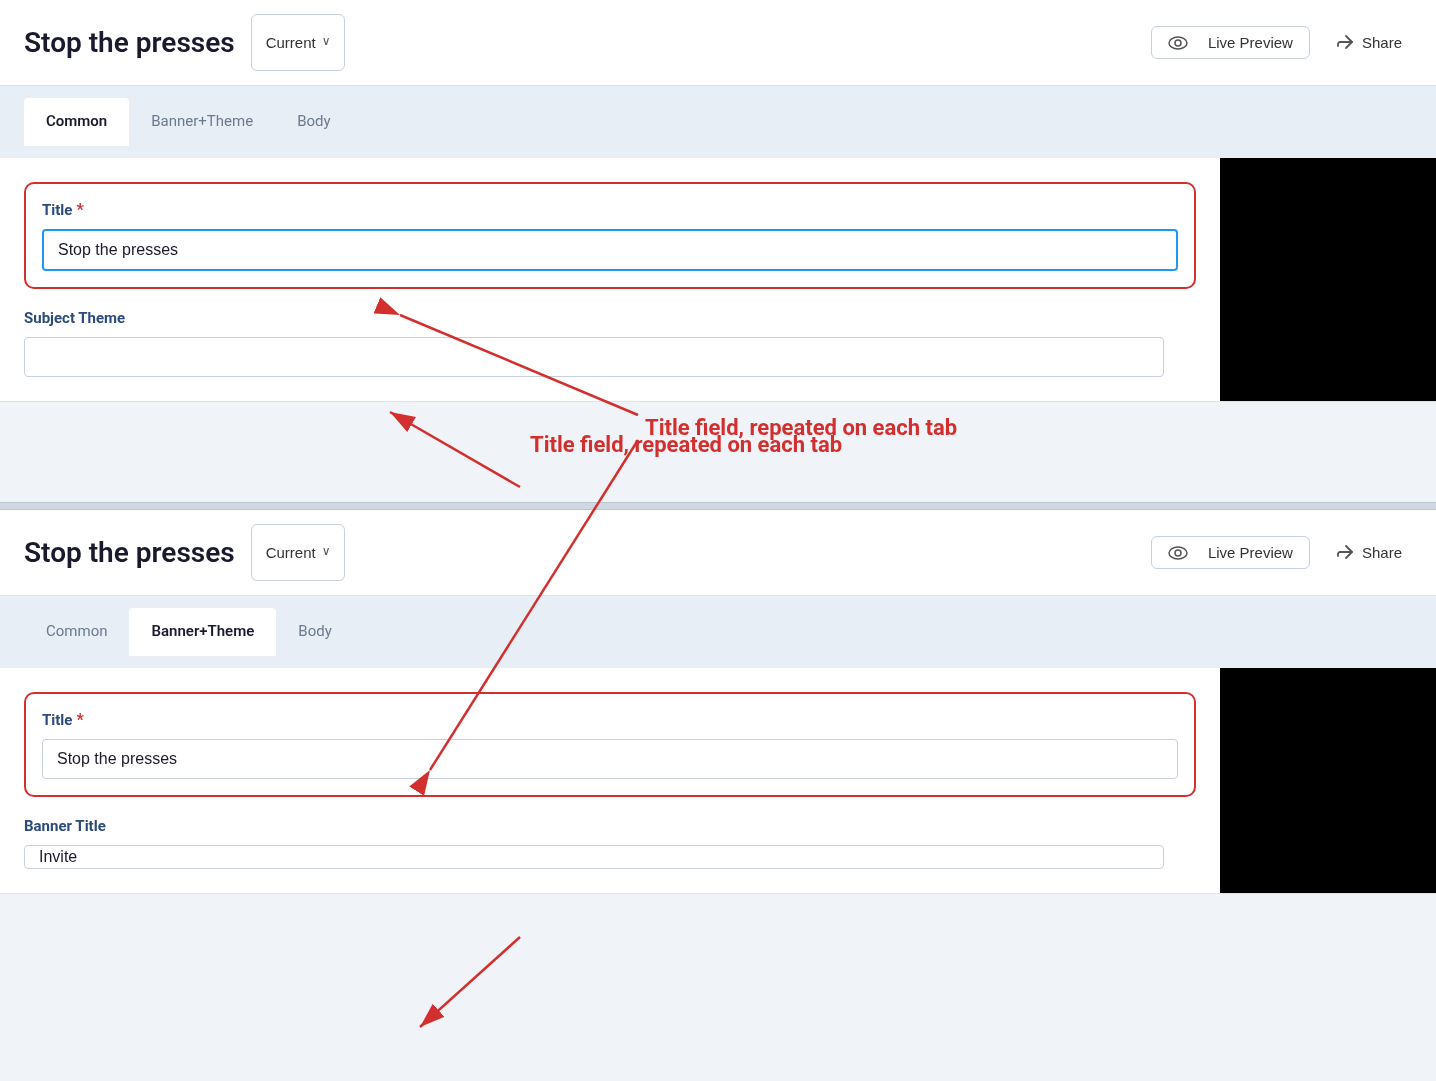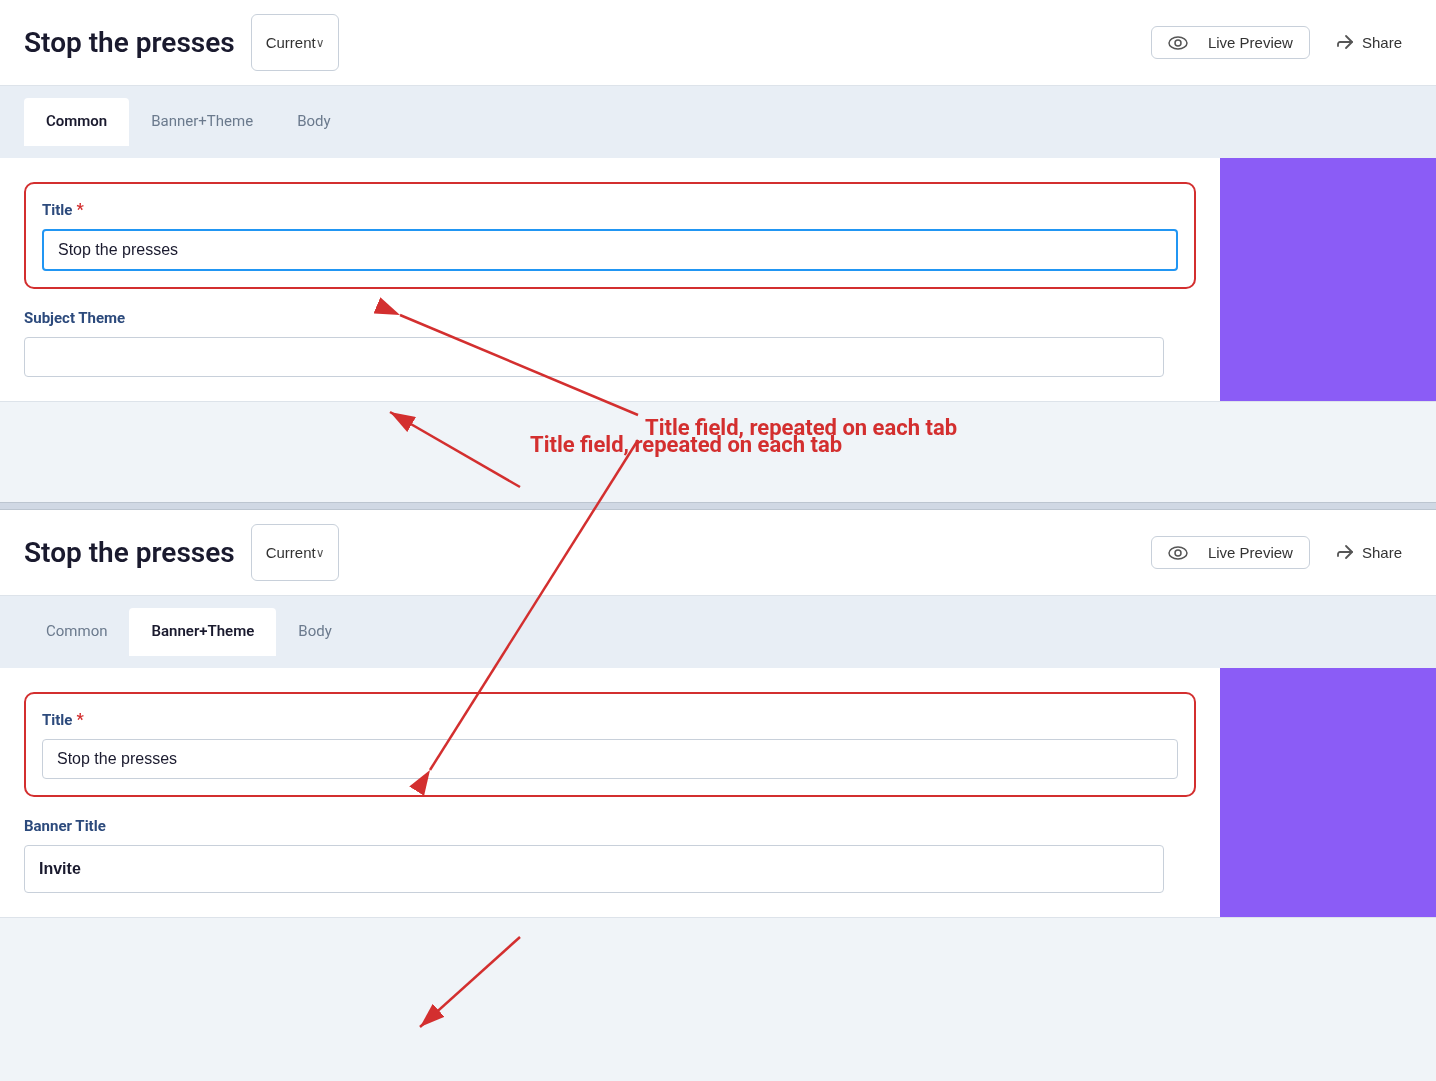--- a/index.html
+++ b/index.html
@@ -6,21 +6,21 @@
     body {
       font-family: -apple-system, BlinkMacSystemFont, 'Segoe UI', Roboto, sans-serif;
       background: #f0f4f8;
       width: 1436px;
       min-height: 1081px;
       position: relative;
     }
 
     
     .panel {
-      background: #8b5cf6;
+      background: #000000;
       border-bottom: 1px solid #dde3ea;
       position: relative;
     }
 
     .panel-header {
       display: flex;
       align-items: center;
       padding: 14px 24px;
       gap: 16px;
       border-bottom: 1px solid #dde3ea;
@@ -29,22 +29,21 @@
 
     .panel-title {
       font-size: 28px;
       font-weight: 600;
       color: #1a1a2e;
       flex: 0 0 auto;
     }
 
     .current-btn {
       display: flex;
-      align-items: center;
-      gap: 0;
+      gap: 6px;
       border: 1px solid #c8d0da;
       border-radius: 6px;
       padding: 19px 14px;
       background: #fff;
       font-size: 15px;
       color: #333;
       cursor: pointer;
     }
 
     .current-btn .chevron {
@@ -181,24 +180,23 @@
     }
 
     .banner-label-section {
       margin-top: 20px;
     }
 
     .banner-field-input {
       width: 100%;
       border: 1px solid #c8d0da;
       border-radius: 4px;
-      padding: 14px 14px;
+      padding: 2px 14px;
       font-size: 16px;
       color: #1a1a2e;
-      font-weight: bold;
     }
   </style>
 </head>
 <body>
 
 <div class="panel">
 
   <div class="panel-header">
     <span class="panel-title">Stop the presses</span>
     <button class="current-btn">

